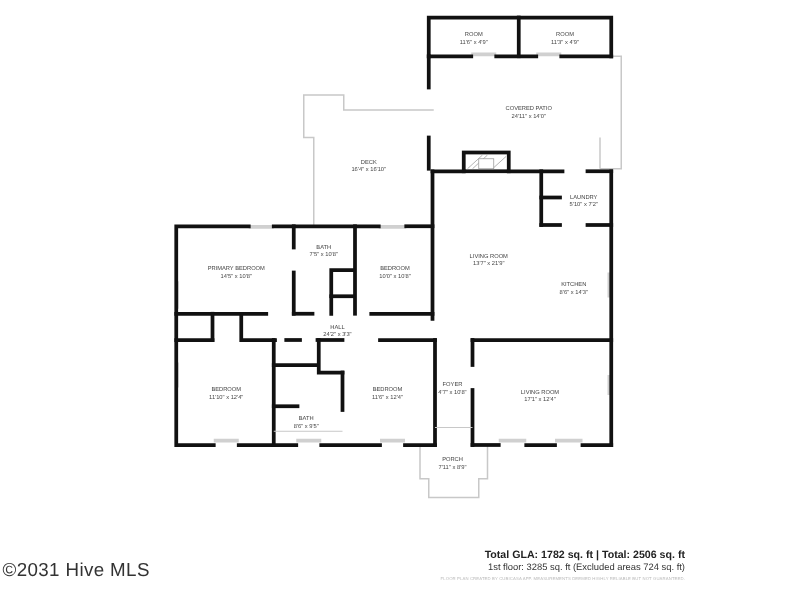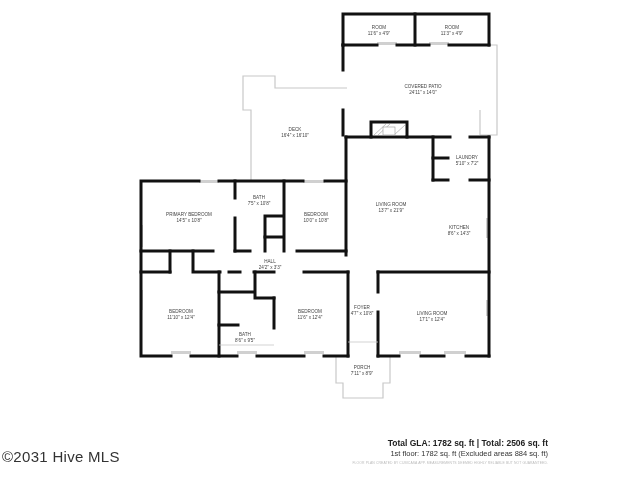--- a/index.html
+++ b/index.html
@@ -186,15 +186,15 @@
     <div>BATH</div>
     <div class="dim">8'6" x 9'5"</div>
   </div>
   <div class="lbl" style="left:362px;top:365px;">
     <div>PORCH</div>
     <div class="dim">7'11" x 8'9"</div>
   </div>
 </div>
 
 <div class="summary sum1">Total GLA: 1782 sq. ft | Total: 2506 sq. ft</div>
-<div class="summary sum2">1st floor: 1782 sq. ft (Excluded areas 884 sq. ft)</div>
+<div class="summary sum2">1st floor: 3285 sq. ft (Excluded areas 724 sq. ft)</div>
 <div class="summary sum3">FLOOR PLAN CREATED BY CUBICASA APP. MEASUREMENTS DEEMED HIGHLY RELIABLE BUT NOT GUARANTEED.</div>
 <div class="copyright">©2031 Hive MLS</div>
 
 </body></html>

